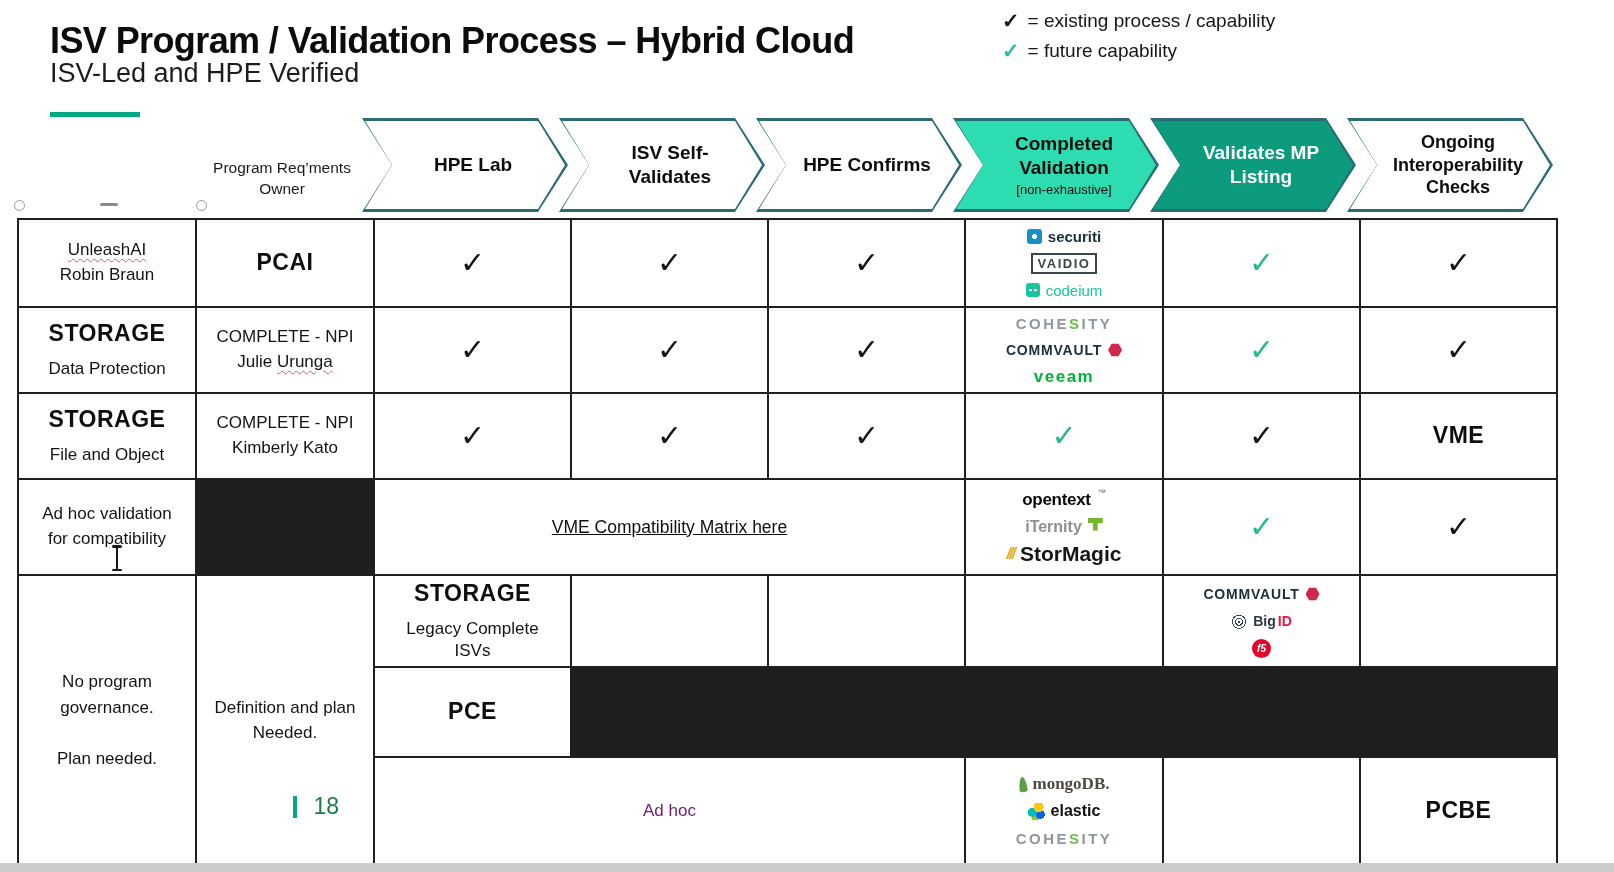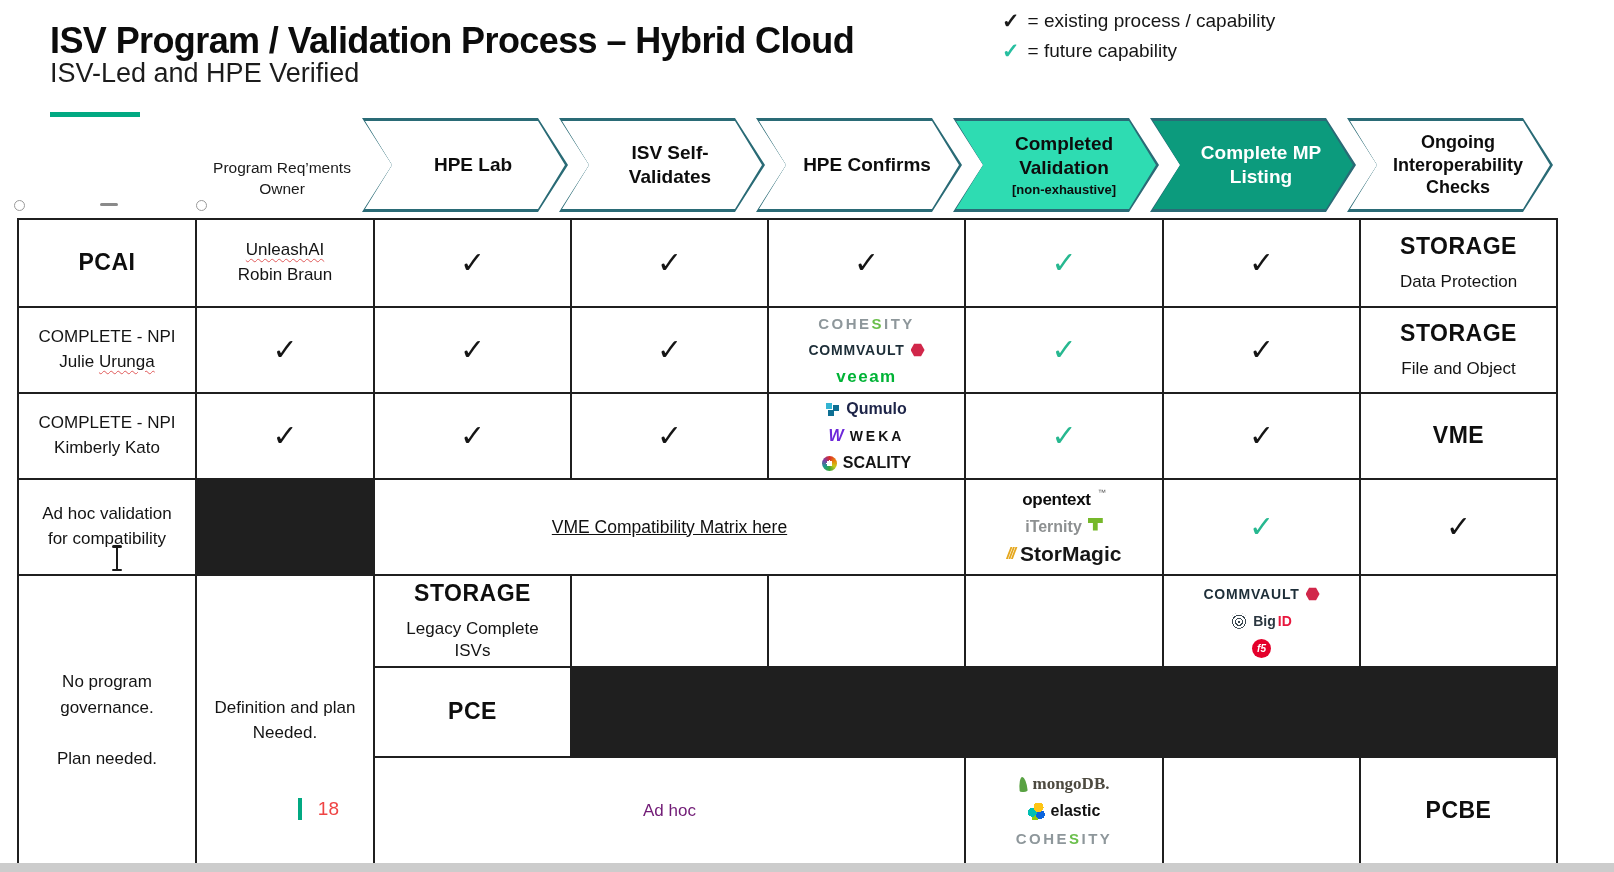--- a/index.html
+++ b/index.html
@@ -21,21 +21,21 @@
   .owner-header{position:absolute;left:193px;top:158px;width:178px;text-align:center;
     font-size:15.5px;line-height:1.35;color:#1b1b1b;}
   .chev{position:absolute;top:118px;width:206px;height:94px;
     clip-path:polygon(0 0,calc(100% - 30px) 0,100% 50%,calc(100% - 30px) 100%,0 100%,30px 50%);
     background:#2a6b76;}
   .chev-in{position:absolute;inset:3px;background:#fff;
     clip-path:polygon(0 0,calc(100% - 27px) 0,100% 50%,calc(100% - 27px) 100%,0 100%,27px 50%);}
   .chev-label{position:absolute;inset:0;display:flex;flex-direction:column;align-items:center;
     justify-content:center;padding-left:16px;font-size:19px;font-weight:800;line-height:1.25;
     text-align:center;color:#0d0d0d;}
-  .chev-sub{font-size:13px;font-weight:700;margin-top:2px;text-align:right;}
+  .chev-sub{font-size:13px;font-weight:400;margin-top:2px;text-align:right;}
   .chev-mint .chev-in{background:#2edcb2;}
   .chev-teal .chev-in{background:#0c9b7d;}
   .chev-teal .chev-label{color:#fff;}
   .chev-wide .chev-label{font-size:18px;}
 
   
   .grid{position:absolute;left:17px;top:218px;width:1537px;height:644px;display:grid;
     grid-template-columns:176px 176px 195px 195px 195px 196px 195px 195px;
     grid-template-rows:86px 84px 84px 94px 90px 88px 106px;
     gap:2px;background:#1f1f1f;border:2px solid #1f1f1f;}
@@ -45,21 +45,21 @@
   .cat-sub{font-size:17px;font-weight:400;color:#141414;line-height:1.3;margin-top:11px;}
   .owner{font-size:17px;line-height:1.45;color:#141414;}
   .squiggle{text-decoration:underline wavy #e05a5a 1px;text-underline-offset:3px;}
   .check{font-size:30px;color:#151515;line-height:1;}
   .check-green{color:#27b890;}
   .link{font-size:17.5px;color:#101010;text-decoration:underline;cursor:pointer;}
   .adhoc{font-size:17px;color:#701a75;}
   .note{font-size:17px;line-height:1.5;color:#141414;}
   .slide-no{position:absolute;right:34px;bottom:44px;display:flex;align-items:center;gap:16px;}
   .slide-bar{width:4px;height:22px;background:#01a982;}
-  .slide-num{font-size:19px;color:#ef4444;}
+  .slide-num{font-size:23px;color:#15803d;}
 
   
   .logos{display:flex;flex-direction:column;align-items:center;justify-content:center;gap:3px;}
   .logo{display:flex;align-items:center;gap:6px;height:24px;}
   .securiti-ico{width:15px;height:15px;border-radius:3px;background:
     radial-gradient(circle at 50% 50%,#fff 0 2.5px,transparent 2.5px),#1790c8;}
   .securiti-tx{font-size:15px;font-weight:700;color:#17303d;}
   .vaidio-tx{border:2px solid #39474e;color:#39474e;font-weight:800;font-size:13px;
     padding:0 5px;letter-spacing:1.5px;line-height:17px;}
   .codeium-ico{width:14px;height:14px;border-radius:3px;background:
@@ -153,48 +153,61 @@
   <div class="chev chev-mint" style="left:953px;z-index:13">
     <div class="chev-in"></div>
     <div class="chev-label">
       <span class="pre">Completed
 Validation</span>
       <span class="chev-sub">[non-exhaustive]</span>
     </div>
   </div>
   <div class="chev chev-teal" style="left:1150px;z-index:12">
     <div class="chev-in"></div>
-    <div class="chev-label pre">Complete MP
+    <div class="chev-label pre">Validates MP
 Listing</div>
   </div>
   <div class="chev chev-wide" style="left:1347px;z-index:11">
     <div class="chev-in"></div>
     <div class="chev-label pre">Ongoing
 Interoperability
 Checks</div>
   </div>
 
   <div class="grid">
 
     <div class="cell">
-      <div class="cat">PCAI</div>
-    </div>
-    <div class="cell">
       <div class="owner"><span class="squiggle">UnleashAI</span></div>
       <div class="owner">Robin Braun</div>
     </div>
     <div class="cell">
-        <span class="check">✓</span>
-      </div>
-    <div class="cell">
-        <span class="check">✓</span>
-      </div>
-    <div class="cell">
-        <span class="check">✓</span>
-      </div>
+      <div class="cat">PCAI</div>
+    </div>
+    <div class="cell">
+        <span class="check">✓</span>
+      </div>
+    <div class="cell">
+        <span class="check">✓</span>
+      </div>
+    <div class="cell">
+        <span class="check">✓</span>
+      </div>
+    <div class="cell logos">
+      <div class="logo">
+          <span class="securiti-ico"></span>
+          <span class="securiti-tx">securiti</span>
+        </div>
+      <div class="logo">
+          <span class="vaidio-tx">VAIDIO</span>
+        </div>
+      <div class="logo">
+          <span class="codeium-ico"></span>
+          <span class="codeium-tx">codeium</span>
+        </div>
+    </div>
     <div class="cell">
         <span class="check check-green">✓</span>
       </div>
     <div class="cell">
         <span class="check">✓</span>
       </div>
 
     <div class="cell">
       <div class="cat">STORAGE</div>
       <div class="cat-sub">Data Protection</div>
@@ -241,36 +254,20 @@
     </div>
     <div class="cell">
         <span class="check">✓</span>
       </div>
     <div class="cell">
         <span class="check">✓</span>
       </div>
     <div class="cell">
         <span class="check">✓</span>
       </div>
-    <div class="cell logos">
-      <div class="logo">
-          <span class="qumulo-ico">
-            <i></i>
-          </span>
-          <span class="qumulo-tx">Qumulo</span>
-        </div>
-      <div class="logo">
-          <span class="weka-ico">W</span>
-          <span class="weka-tx">WEKA</span>
-        </div>
-      <div class="logo">
-          <span class="scality-ico"></span>
-          <span class="scality-tx">SCALITY</span>
-        </div>
-    </div>
     <div class="cell">
         <span class="check check-green">✓</span>
       </div>
     <div class="cell">
         <span class="check">✓</span>
       </div>
 
     <div class="cell">
       <div class="cat">VME</div>
     </div>

